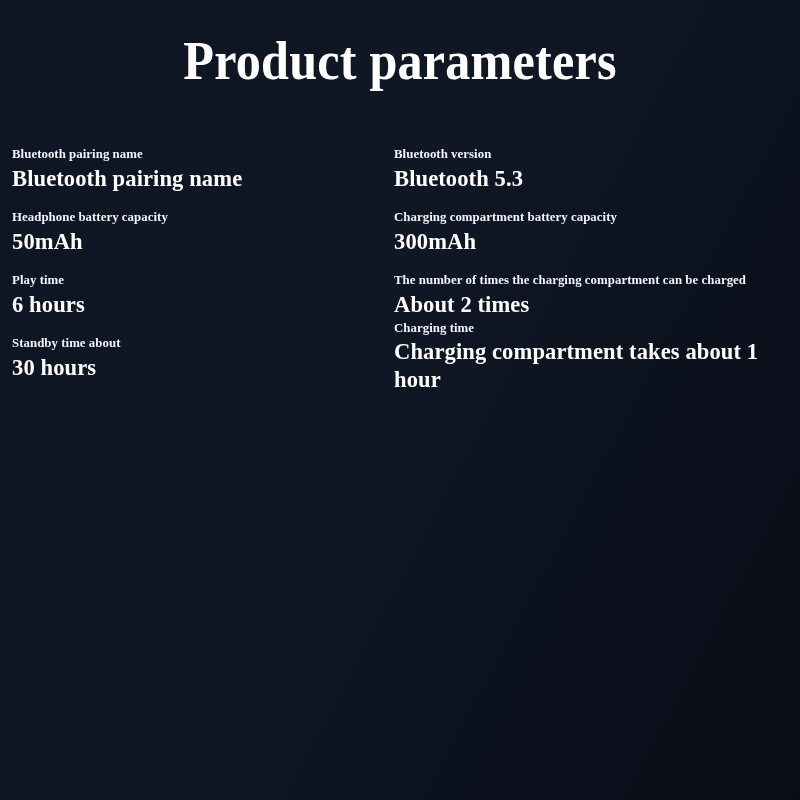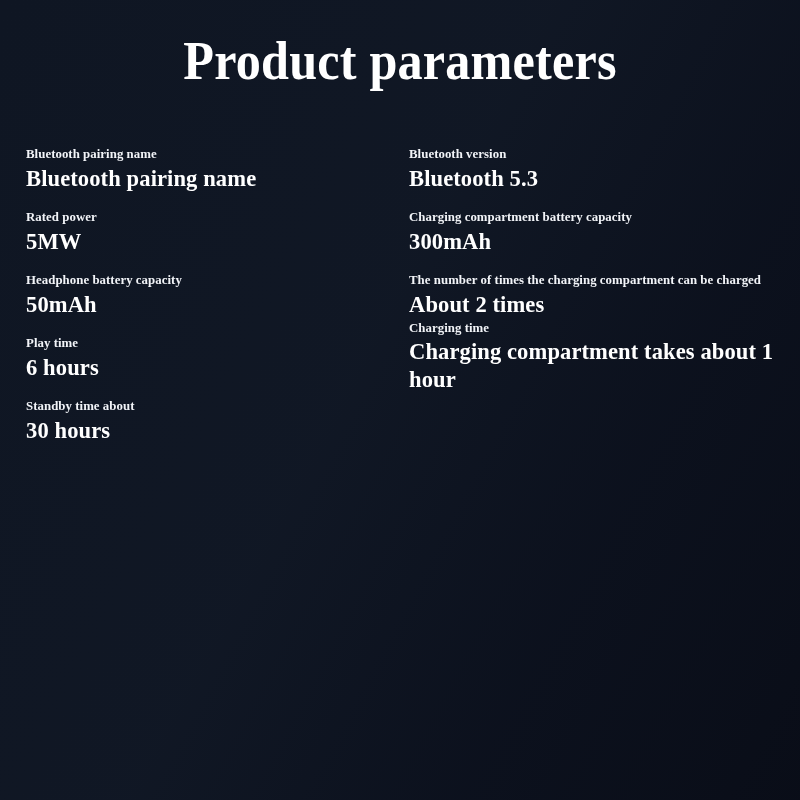--- a/index.html
+++ b/index.html
@@ -51,22 +51,22 @@
     transform: scaleX(0.93);
     transform-origin: 50% 50%;
     white-space: nowrap;
   }
 
   
   .col {
     position: absolute;
     top: 146px;
   }
-  .col-left  { left: 12px;  width: 382px; margin-left: 14px; }
-  .col-right { left: 409px; width: 385px; }
+  .col-left  { left: 12px;  width: 382px; }
+  .col-right { left: 394px; width: 385px; }
 
   .spec-row {
     margin-bottom: 17px;
   }
   .spec-row.tight { margin-bottom: 2px; }
 
   .spec-label {
     color: #f2f4f8;
     font-size: 13.5px;
     font-weight: bold;
@@ -99,24 +99,20 @@
 
   <div class="col col-left">
 
     <div class="spec-row">
       <div class="spec-label">Bluetooth pairing name</div>
       <div class="spec-value">Bluetooth pairing name</div>
     </div>
 
 
 
-    <div class="spec-row">
-      <div class="spec-label">Rated power</div>
-      <div class="spec-value">5MW</div>
-    </div>
 
     <div class="spec-row">
       <div class="spec-label">Headphone battery capacity</div>
       <div class="spec-value">50mAh</div>
     </div>
 
     <div class="spec-row">
       <div class="spec-label">Play time</div>
       <div class="spec-value">6 hours</div>
     </div>

